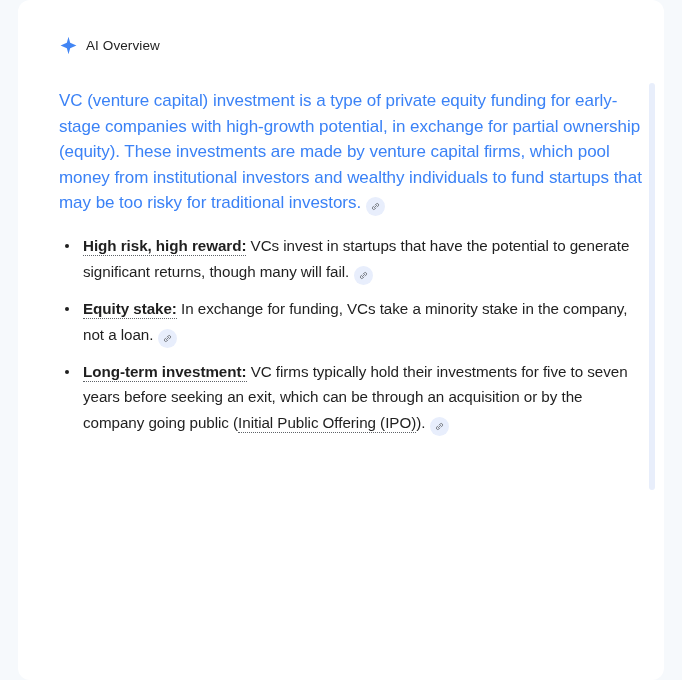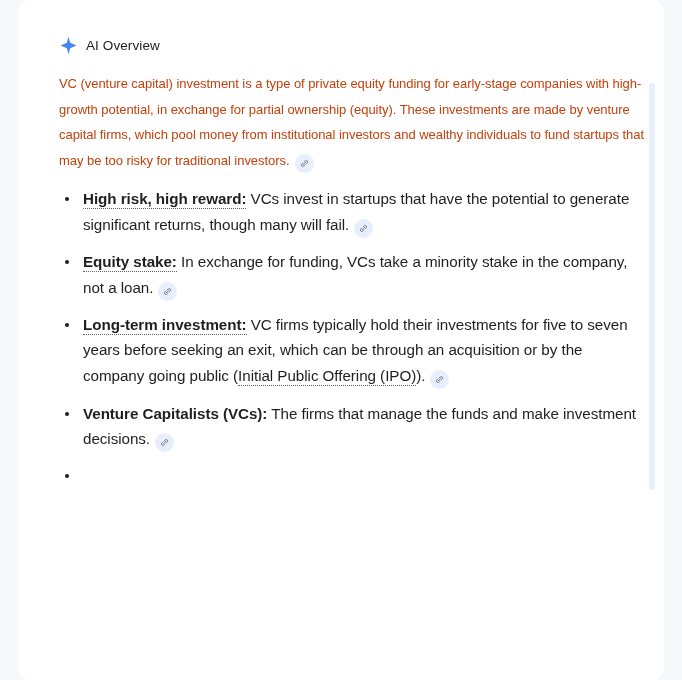--- a/index.html
+++ b/index.html
@@ -53,24 +53,24 @@
   .ai-header-label {
     font-size: 13.5px;
     line-height: 19px;
     color: #1f1f1f;
     font-weight: 400;
     letter-spacing: .1px;
   }
 
   
   .intro {
-    margin-top: 15px;
-    font-size: 13px;
+    margin-top: 32px;
+    font-size: 17px;
     line-height: 25.6px;
-    color: #c2410c;
+    color: #3b82f6;
     letter-spacing: -0.05px;
   }
 
   h2.section-title {
     font-size: 17.5px;
     line-height: 24px;
     font-weight: 700;
     color: #1f1f1f;
     margin: 0;
     letter-spacing: -0.1px;
@@ -194,31 +194,19 @@
       <li class="bullet">
         <span class="lead dotted">Long-term investment:</span><span> VC firms typically hold their investments for five to seven years before seeking an exit, which can be through an acquisition or by the company going public (</span><span class="inline-term">Initial Public Offering (IPO)</span><span>).</span><span class="cite">
             <svg width="11" height="11" viewBox="0 0 24 24" aria-hidden="true">
               <path d="M9.5 14.5 L14.5 9.5 M8.2 11.1 L6.1 13.2 a3.1 3.1 0 0 0 4.4 4.4 l2.1-2.1 M15.8 12.9 l2.1-2.1 a3.1 3.1 0 0 0-4.4-4.4 l-2.1 2.1" fill="none" stroke="#5f6368" stroke-width="1.7" stroke-linecap="round"></path>
             </svg>
           </span>
       </li>
     </ul>
 
 
-    <ul class="bullets who">
-      <li class="bullet">
-        <span class="lead">Venture Capitalists (VCs):</span><span> The firms that manage the funds and make investment decisions.</span><span class="cite">
-            <svg width="11" height="11" viewBox="0 0 24 24" aria-hidden="true">
-              <path d="M9.5 14.5 L14.5 9.5 M8.2 11.1 L6.1 13.2 a3.1 3.1 0 0 0 4.4 4.4 l2.1-2.1 M15.8 12.9 l2.1-2.1 a3.1 3.1 0 0 0-4.4-4.4 l-2.1 2.1" fill="none" stroke="#5f6368" stroke-width="1.7" stroke-linecap="round"></path>
-            </svg>
-          </span>
-      </li>
-      <li class="bullet">
-        
-      </li>
-    </ul>
 
   </div>
 
   <div class="scrollbar-track">
     <div class="scrollbar-thumb"></div>
   </div>
 </div>
 
 </body></html>

